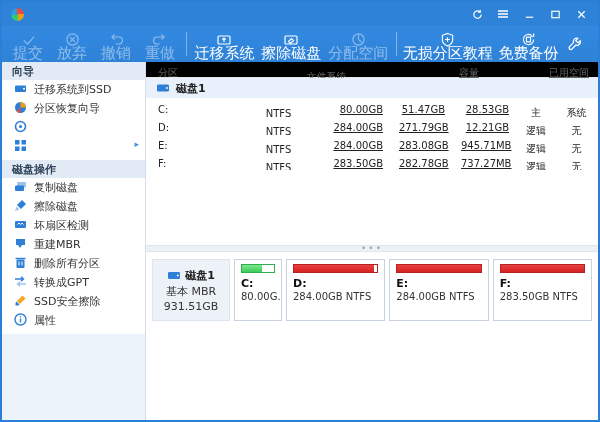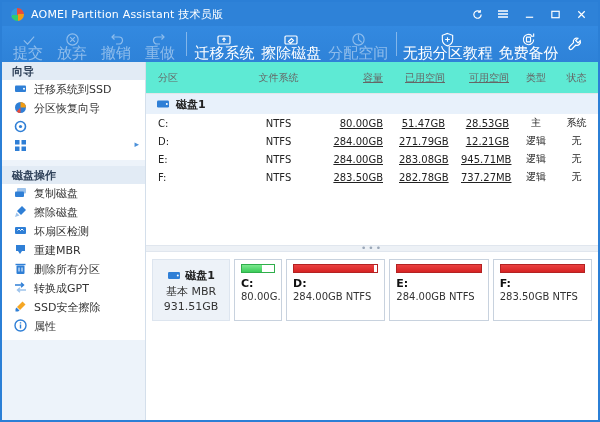--- a/index.html
+++ b/index.html
@@ -23,37 +23,37 @@
   .tbtn .tlabel { font-size:15px; line-height:10px; white-space:nowrap; }
   .tbtn.disabled { opacity:.45; cursor:default; }
   .tsep { width:1px; background:rgba(255,255,255,.4); margin:6px 4px; }
   .toolbar-right { margin-left:auto; display:flex; align-items:center; padding-right:6px; }
 
   
   .content { flex:1; display:flex; min-height:0; background:#fff; }
 
   
   .sidebar { width:144px; flex:0 0 auto; background:#edf3fa; border-right:1px solid #d4dfeb; display:flex; flex-direction:column; overflow:hidden; }
-  .section { margin-bottom:6px; }
+  .section { margin-bottom:0; }
   .section-header { height:18px; background:#e2ebf5; color:#30425a; font-size:11px; font-weight:bold; display:flex; align-items:center; padding-left:10px; }
   .section-items { background:#fff; padding:2px 0; }
   .side-item { height:19px; display:flex; align-items:flex-start; gap:7px; padding-left:12px; padding-right:6px; font-size:11px; color:#333; cursor:pointer; white-space:nowrap; }
   .sicon { width:13px; height:13px; flex:0 0 auto; display:flex; align-items:center; justify-content:center; }
   .side-item .chev { margin-left:auto; color:#4a90d9; font-size:9px; }
 
   
   .main { flex:1; display:flex; flex-direction:column; min-width:0; }
   .table-area { flex:1; display:flex; flex-direction:column; min-height:0; }
   .tgrid { display:grid; grid-template-columns:90px 85px 70px 62px 64px 38px 1fr; align-items:center; }
-  .thead { height:32px; background:#5eead4; border-bottom:1px solid #e3e6ea; color:#666; font-size:10px; }
+  .thead { height:16px; background:#000000; border-bottom:1px solid #e3e6ea; color:#666; font-size:10px;gap:48px; }
   .thead > div { padding:0 8px; white-space:nowrap; }
   .trow { height:18px; font-size:10px; color:#222; cursor:pointer; }
   .trow > div { padding:0 8px; white-space:nowrap; }
   .c-left { text-align:left; padding-left:12px !important; }
-  .c-center { text-align:center; }
+  .c-center { text-align:center;margin-top:8px; }
   .c-right { text-align:right;text-decoration:underline; }
   .grouprow { height:20px; background:#e8f1fb; display:flex; align-items:center; gap:6px; padding-left:10px; font-size:11px; font-weight:bold; color:#222; cursor:pointer; }
   .table-filler { flex:1; background:#fff; }
 
   
   .splitter { height:7px; background:#edf1f6; border-top:1px solid #e0e6ee; border-bottom:1px solid #e0e6ee; display:flex; align-items:center; justify-content:center; cursor:row-resize; }
   .splitter .dots { color:#9aa7b8; font-size:9px; line-height:5px; letter-spacing:2px; }
 
   
   .diskmap { height:168px; background:#fff; padding:7px 6px; flex:0 0 auto; }
@@ -73,21 +73,20 @@
   .plabel { font-size:11px; font-weight:bold; color:#111; line-height:13px; }
   .pinfo { font-size:10px; color:#333; white-space:nowrap; line-height:13px; }
 </style>
 </head>
 <body>
 
 <div class="window">
 
   <div class="titlebar">
     <div class="logo"></div>
-    <div class="title">AOMEI Partition Assistant 技术员版</div>
     <div class="tb-spacer"></div>
     <div class="winctl">
       <div class="winbtn">
         <svg width="11" height="11" viewBox="0 0 12 12">
             <path d="M10 6a4 4 0 1 1-1.2-2.8"></path>
             <path d="M9 1v2.5H6.5" fill="none"></path>
           </svg>
       </div>
       <div class="winbtn">
         <svg width="12" height="10" viewBox="0 0 12 10">

